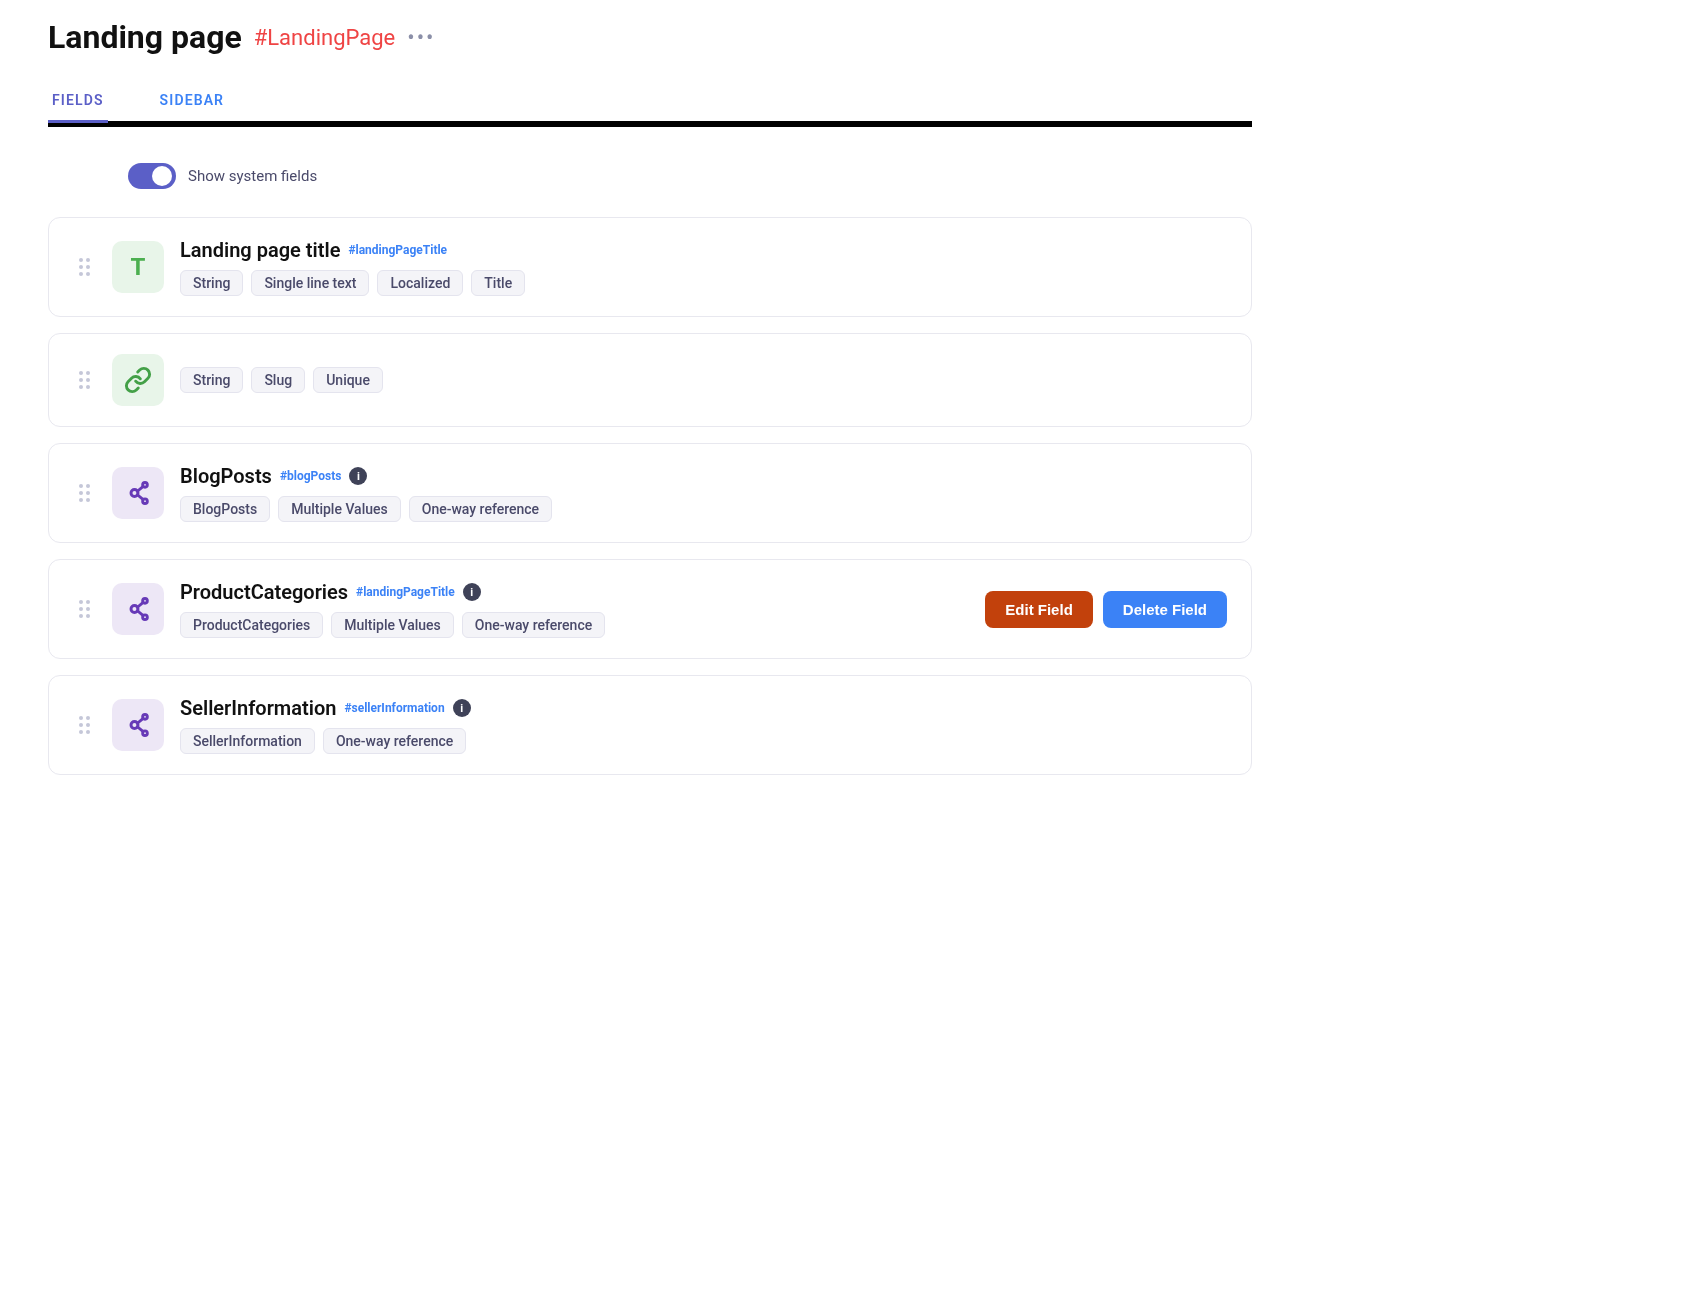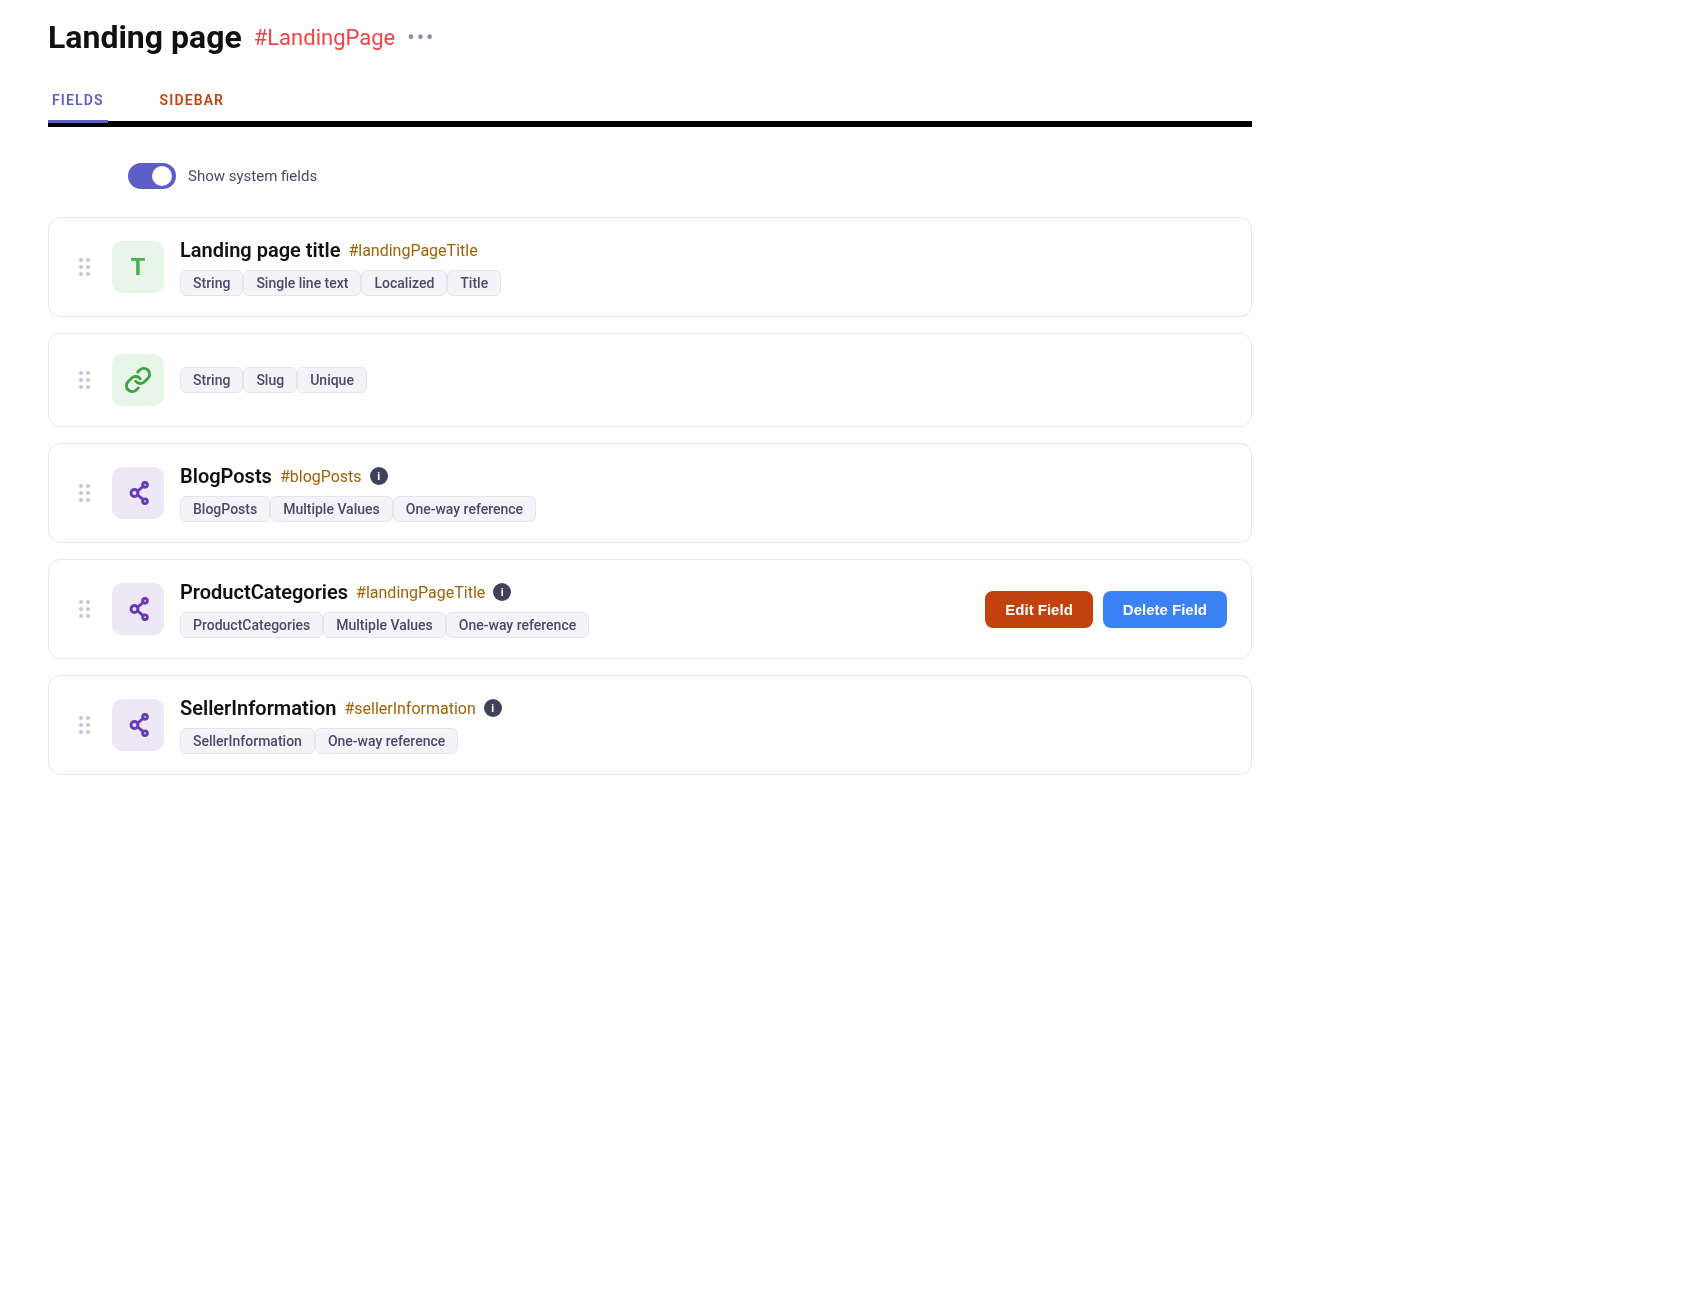--- a/index.html
+++ b/index.html
@@ -42,21 +42,21 @@
       margin-bottom: 36px;
       gap: 16px;
     }
     .tab {
       padding: 12px 4px;
       margin-right: 32px;
       font-size: 14px;
       font-weight: 600;
       letter-spacing: 0.08em;
       cursor: pointer;
-      color: #c2410c;
+      color: #3b82f6;
       text-transform: uppercase;
       border-bottom: 3px solid transparent;
       margin-bottom: -2px;
     }
     .tab.active {
       color: #5b5fc7;
       border-bottom: 3px solid #5b5fc7;
     }
     .system-fields-toggle {
       display: flex;
@@ -139,40 +139,41 @@
       align-items: center;
       gap: 8px;
       margin-bottom: 8px;
     }
     .field-name {
       font-size: 20px;
       font-weight: 600;
       color: #111;
     }
     .field-hash {
-      font-size: 16px;
-      color: #a16207;
-      font-weight: 400;
+      font-size: 12px;
+      color: #3b82f6;
+      font-weight: 700;
     }
     .info-icon {
       width: 18px;
       height: 18px;
       background: #3f4258;
       border-radius: 50%;
       display: flex;
       align-items: center;
       justify-content: center;
       color: #fff;
       font-size: 11px;
       font-weight: 700;
       cursor: pointer;
     }
     .field-tags {
       display: flex;
       flex-wrap: wrap;
+      gap: 8px;
     }
     .tag {
       background: #f4f4f8;
       color: #4a4a6a;
       border-radius: 6px;
       padding: 4px 12px;
       font-size: 14px;
       font-weight: 500;
       border: 1px solid #e4e4ee;
     }

